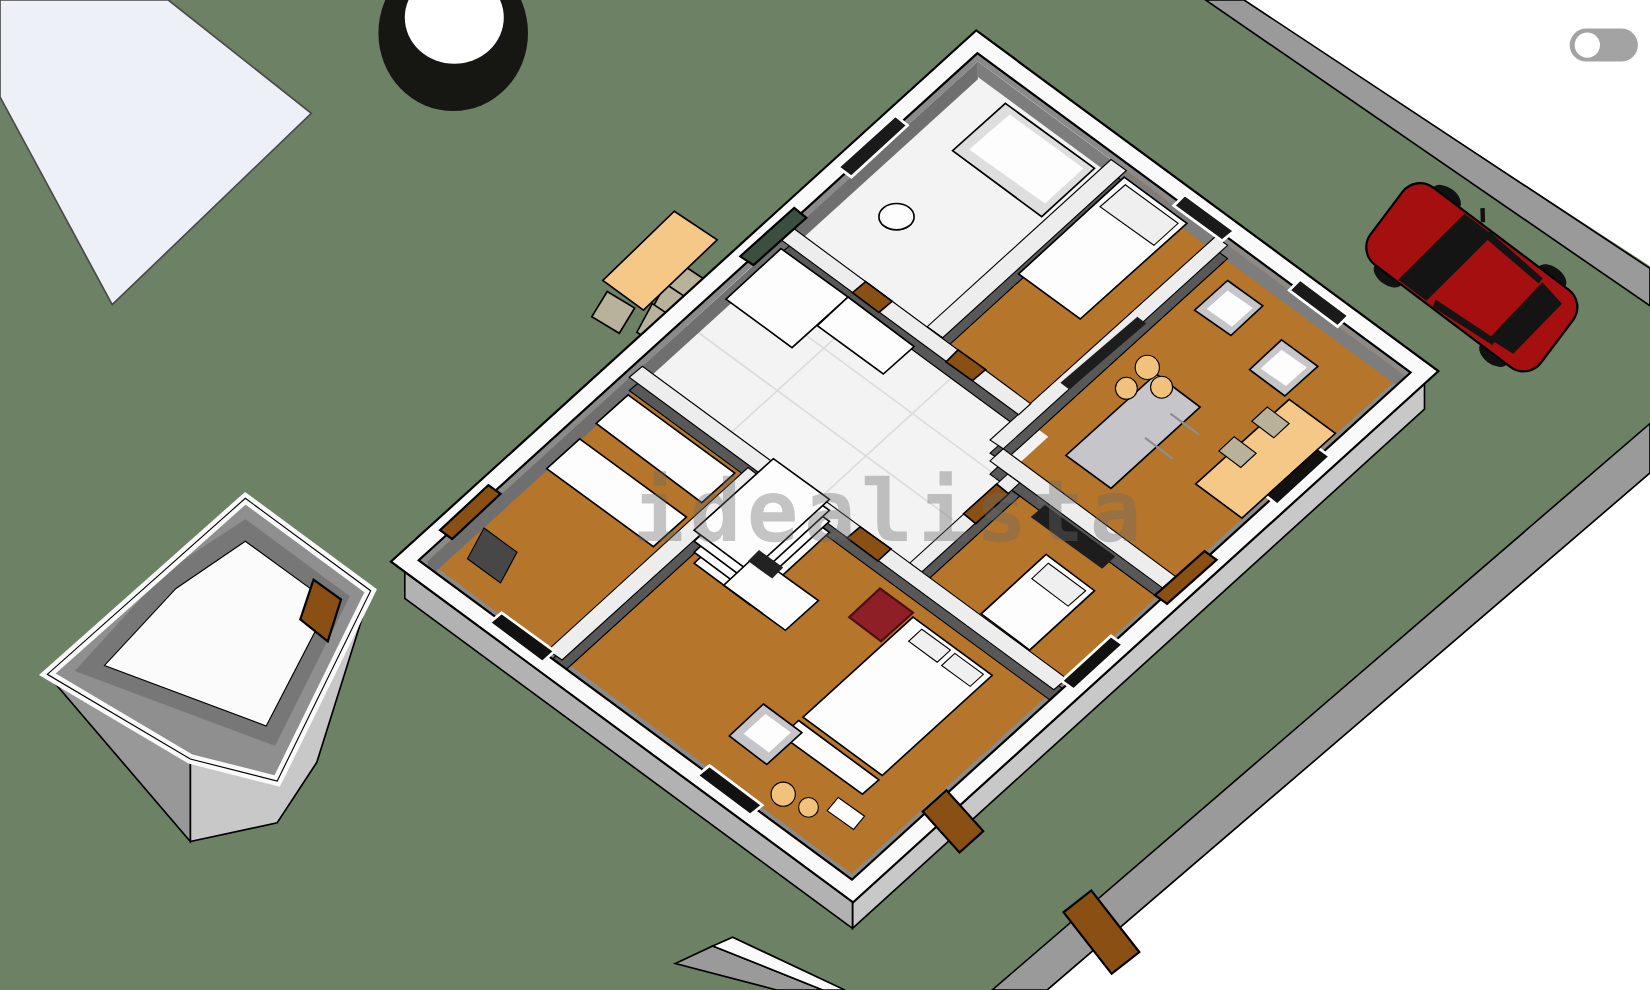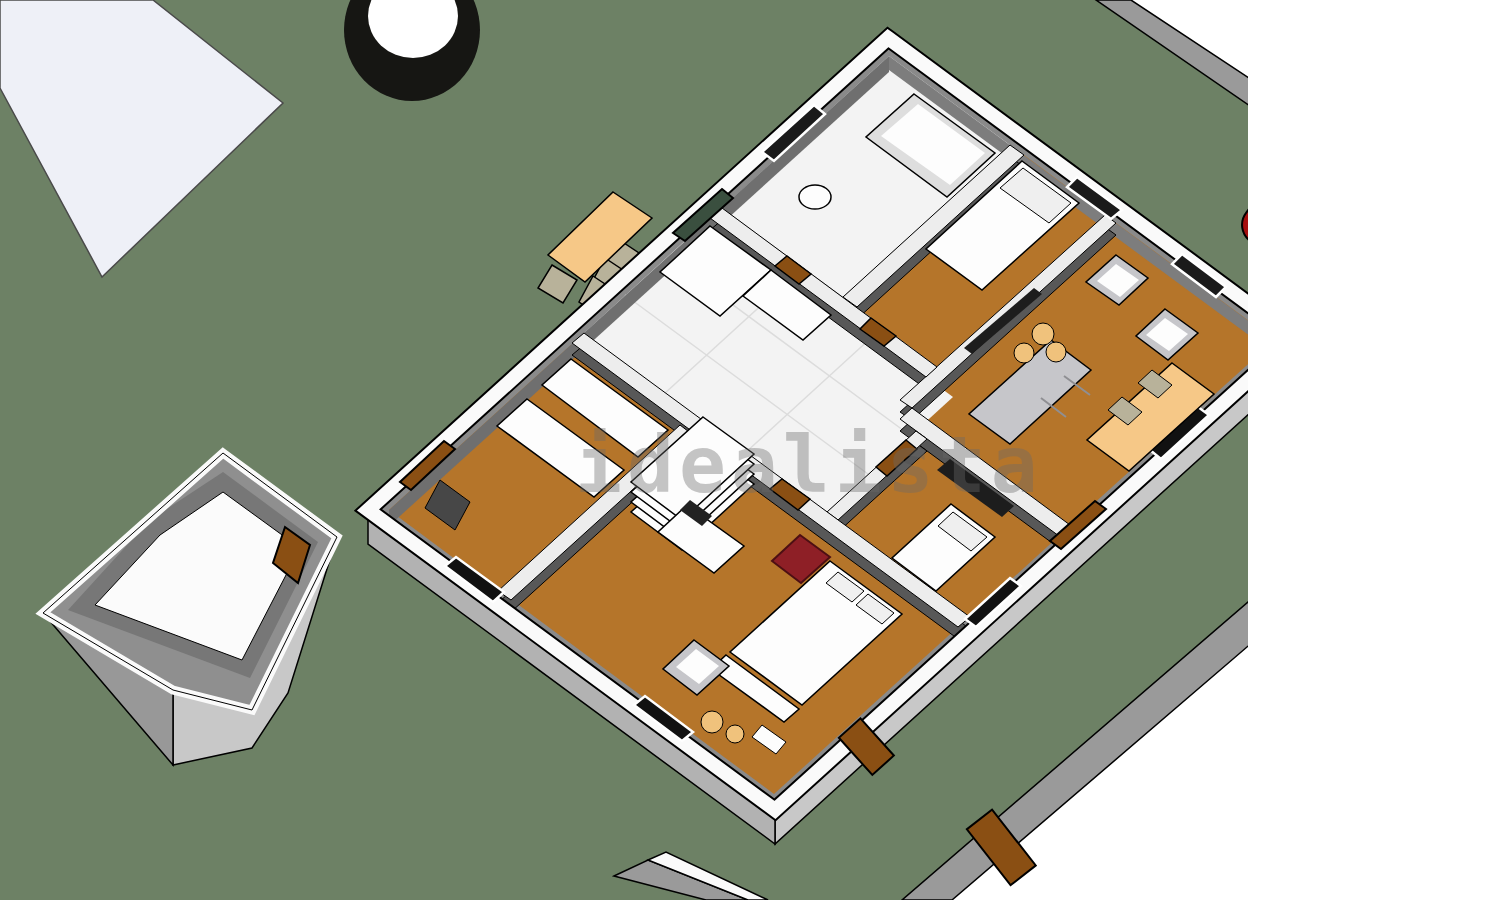--- a/index.html
+++ b/index.html
@@ -1,16 +1,16 @@
 <!DOCTYPE html>
 <html style="--c-grass: #6d8165; --c-outside_white: #ffffff; --c-patio_white: #eef0f7; --c-perimeter_wall: #9a9a9a; --c-ext_wall_top: #fafafa; --c-ext_face_se: #c8c8c8; --c-ext_face_sw: #b2b2b2; --c-house_base: #8a8a8a; --c-inner_face_nw: #6f6f6f; --c-inner_face_ne: #7d7d7d; --c-int_wall_top: #ededed; --c-int_wall_face: #585858; --c-wood_floor: #b5752a; --c-tile_floor: #f3f3f3; --c-tile_line: #dcdcdc; --c-furniture_white: #fdfdfd; --c-sofa_gray: #c6c6ca; --c-dark_slab: #1d1d1d; --c-table_tan: #f6c887; --c-pouf_tan: #f0c27c; --c-chair_tan: #b8b29a; --c-car_red: #a50f0f; --c-car_dark: #141414; --c-door_brown: #8a4f13; --c-glass_green: #3a4f3f; --c-spa_black: #161613; --c-spa_white: #ffffff; --c-red_chair: #8e1f26; --c-watermark_gray: #6a6a6a; --c-toggle_bg: #a3a3a3; --c-toggle_knob: #ffffff; --c-outline: #000000;"><head>
 <meta charset="utf-8">
 <style>
   html,body{margin:0;padding:0;background:#fff;}
-  .stage{position:relative;width:1248px;height:900px;overflow:hidden;font-family:"DejaVu Sans","Liberation Sans",sans-serif;}
+  .stage{position:relative;width:1500px;height:900px;overflow:hidden;font-family:"DejaVu Sans","Liberation Sans",sans-serif;}
   svg{display:block;}
   .watermark-text{
     font-family:"DejaVu Sans Mono","Liberation Mono",monospace;
     font-weight:bold;
     font-size:78px;
     letter-spacing:5px;
     fill:var(--c-watermark_gray,#6a6a6a);
     opacity:0.38;
   }
 </style>

